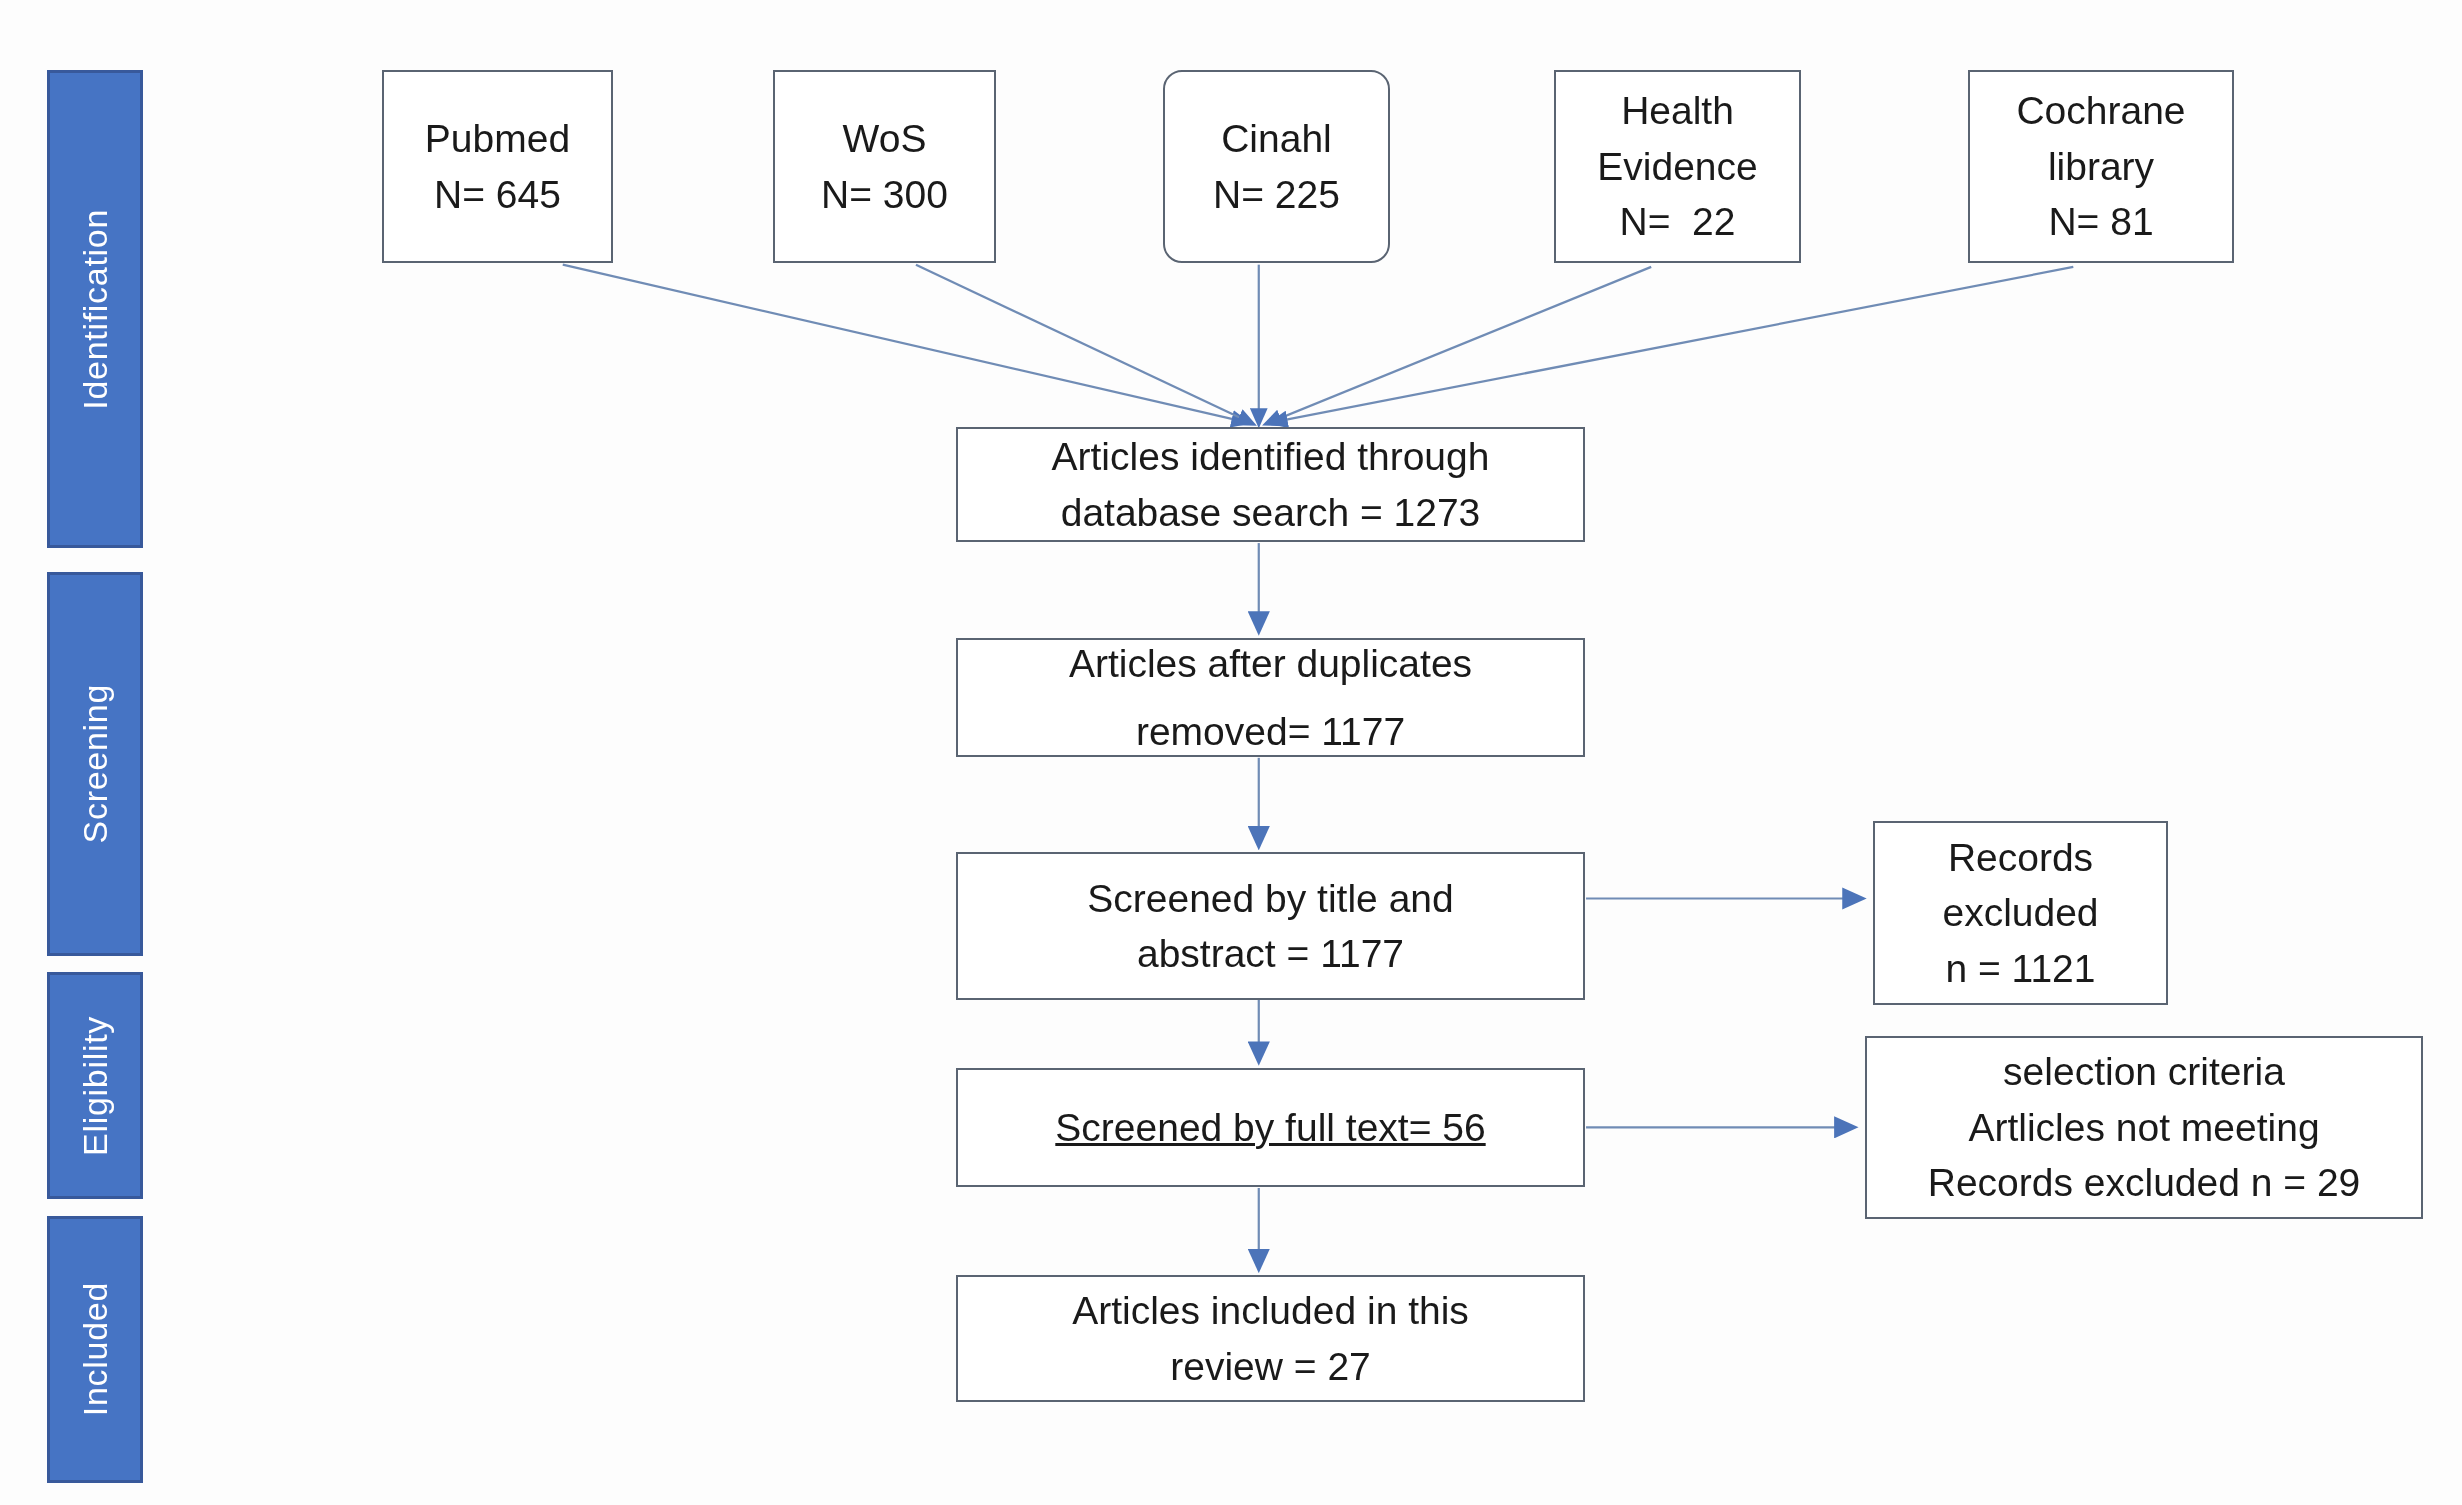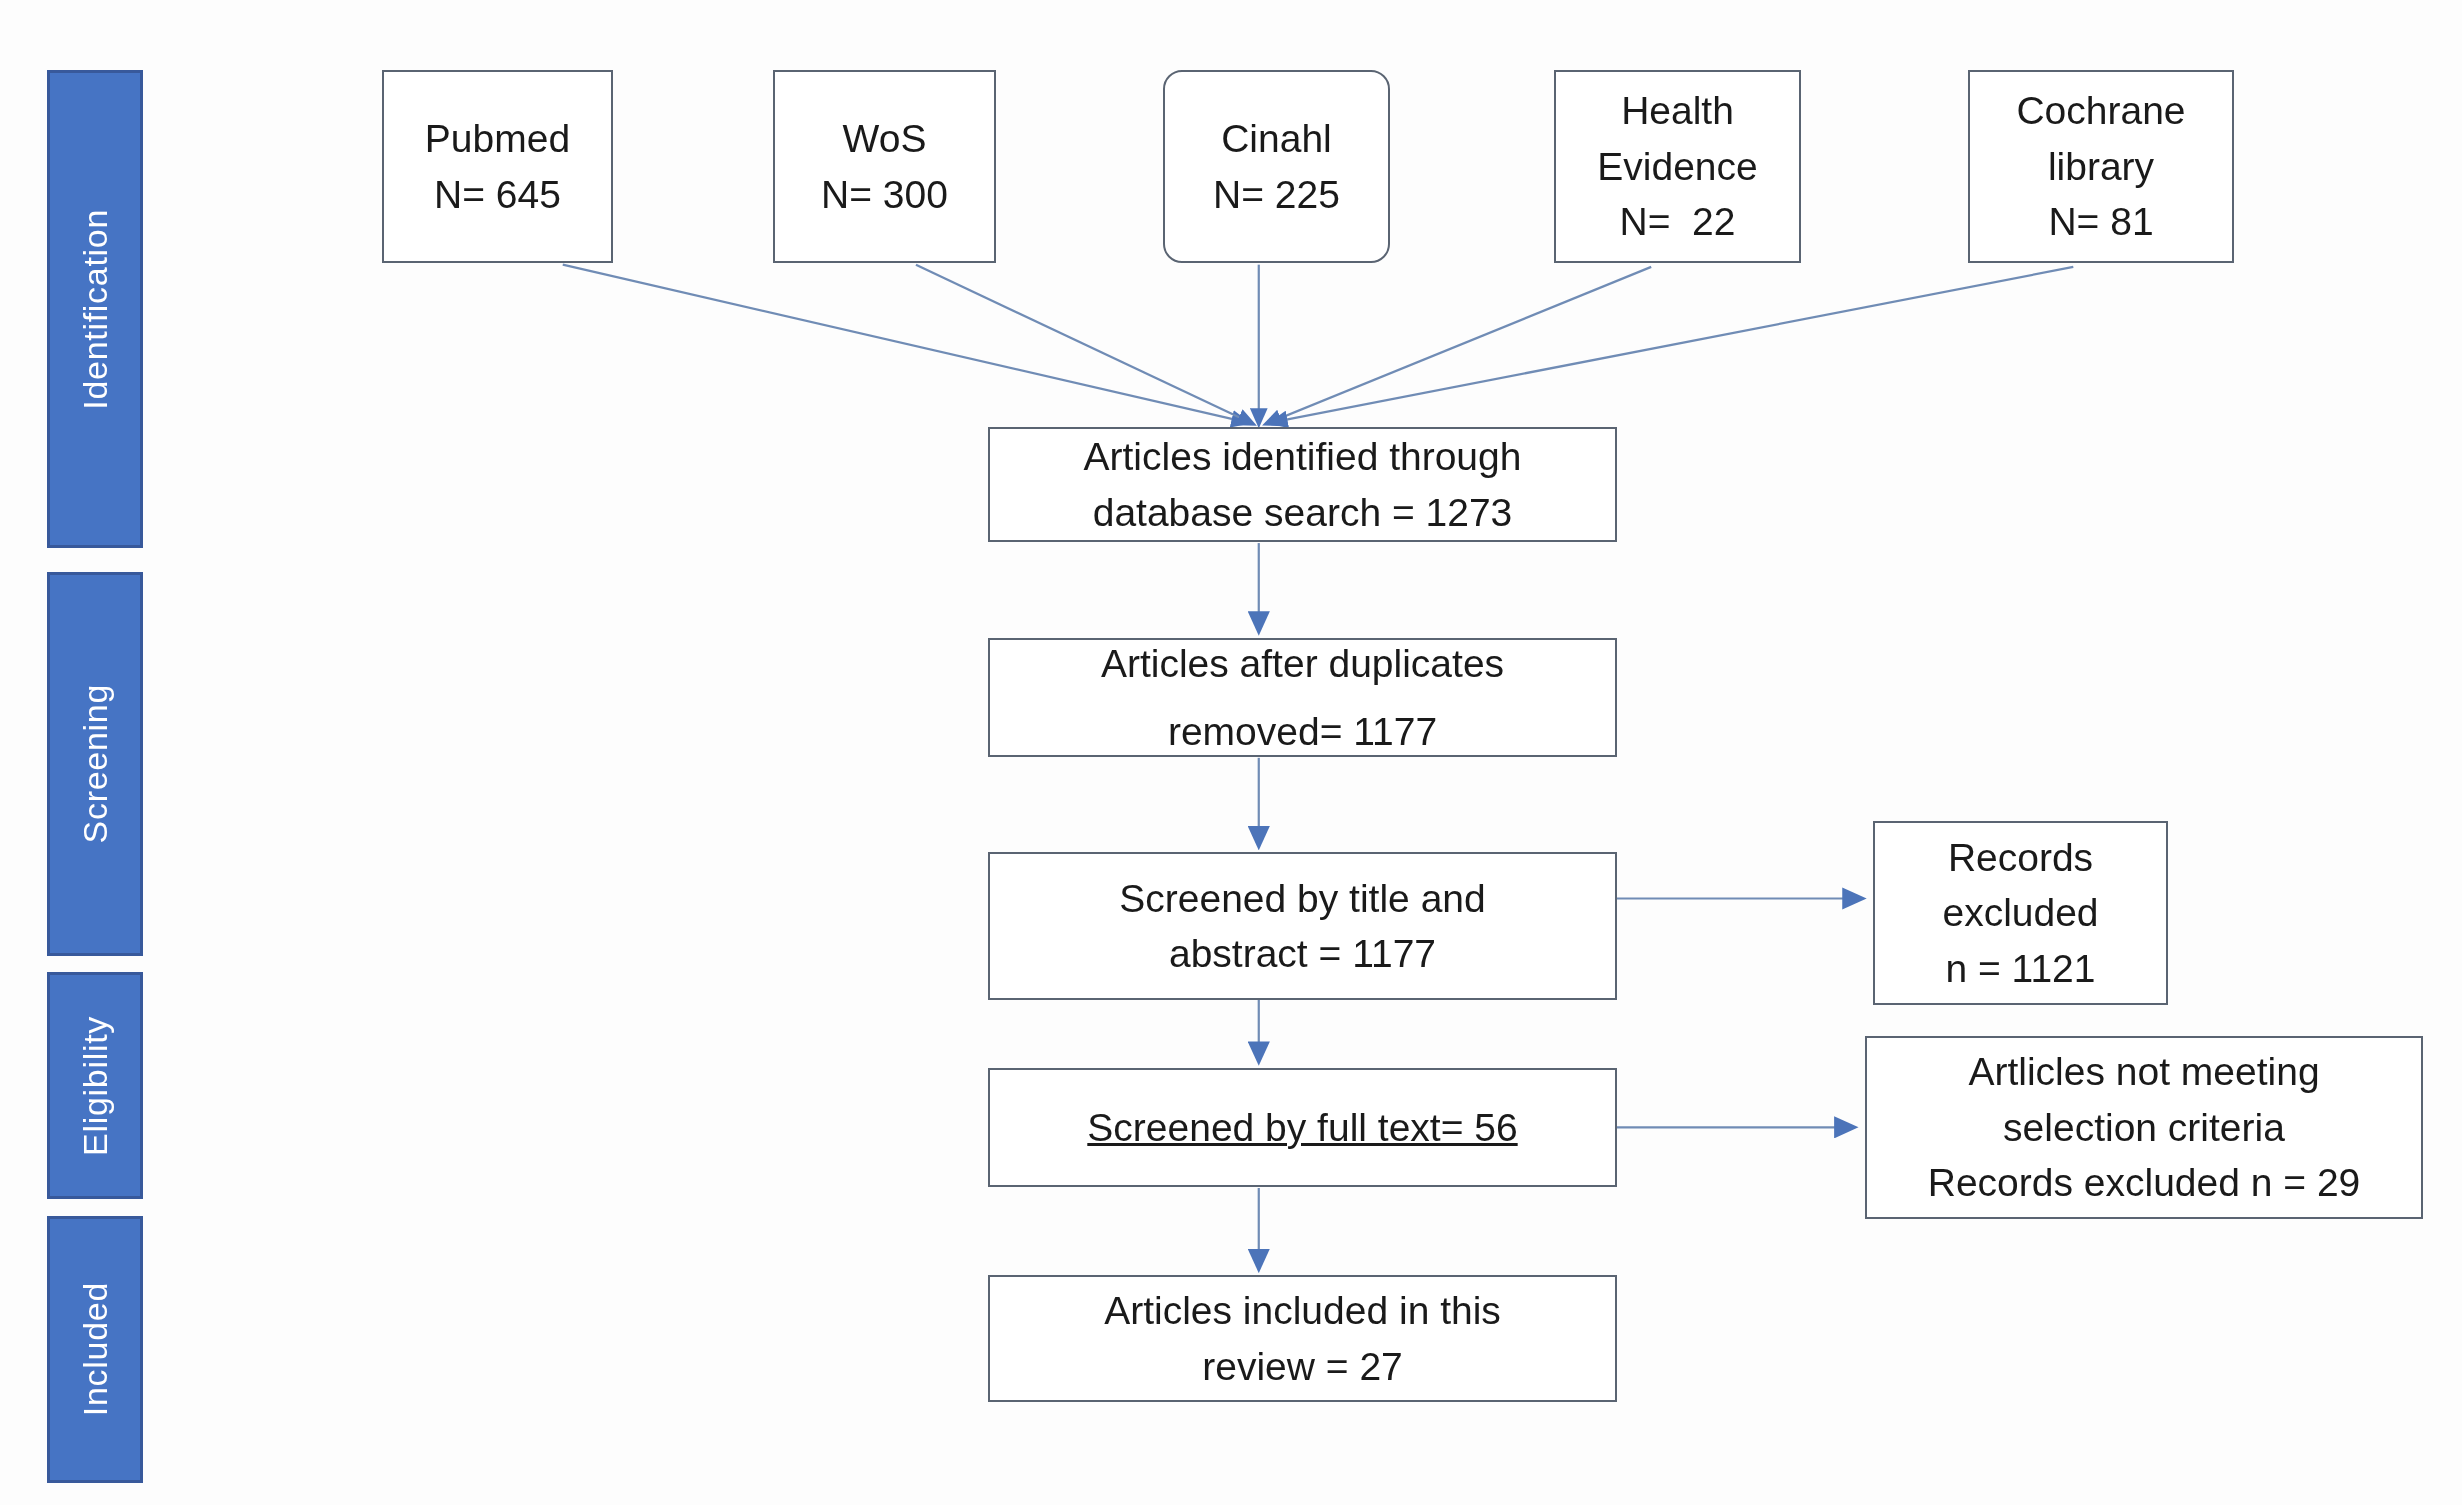--- a/index.html
+++ b/index.html
@@ -60,21 +60,21 @@
 
   
   .src{top:70px;height:193px;}
   .src-pubmed{left:382px;width:231px;}
   .src-wos{left:773px;width:223px;}
   .src-cinahl{left:1163px;width:227px;border-radius:19px;}
   .src-health{left:1554px;width:247px;}
   .src-cochrane{left:1968px;width:266px;}
 
   
-  .flowbox{left:956px;width:629px;margin-left:32px;}
+  .flowbox{left:956px;width:629px;}
   .flow-identified{top:427px;height:115px;}
   .flow-dedup{top:638px;height:119px;gap:12px;}
   .flow-title{top:852px;height:148px;}
   .flow-fulltext{top:1068px;height:119px;text-decoration:underline;}
   .flow-included{top:1275px;height:127px;}
 
   
   .excl-records{left:1873px;top:821px;width:295px;height:184px;}
   .excl-notmeeting{left:1865px;top:1036px;width:558px;height:183px;}
 </style>
@@ -161,19 +161,19 @@
     <div>Articles included in this</div>
     <div>review = 27</div>
   </div>
 
   <div class="box excl-records">
     <div>Records</div>
     <div>excluded</div>
     <div>n = 1121</div>
   </div>
   <div class="box excl-notmeeting">
+    <div>selection criteria</div>
     <div>Artlicles not meeting</div>
-    <div>selection criteria</div>
     <div>Records excluded n = 29</div>
   </div>
 
 </div>
 
 
 </body></html>

